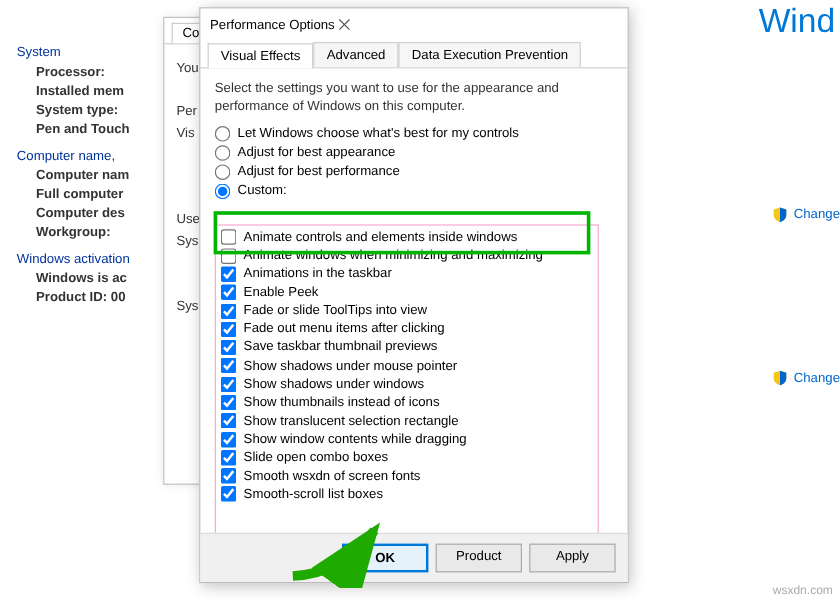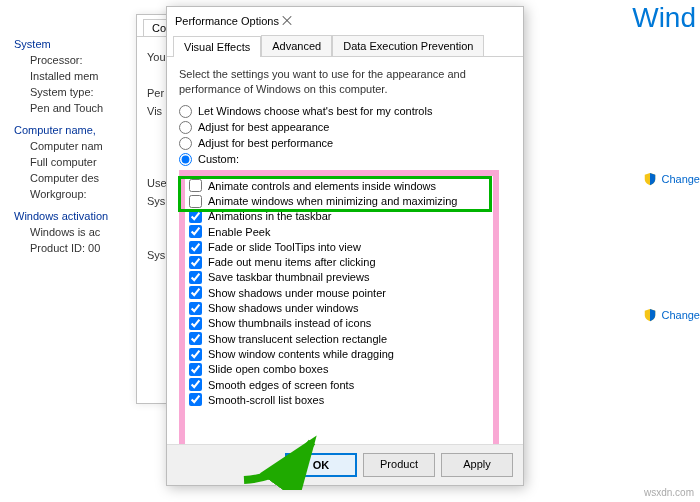--- a/index.html
+++ b/index.html
@@ -1,40 +1,40 @@
 <!DOCTYPE html>
 <html><head>
 <meta charset="utf-8">
 <style>
   * { box-sizing: border-box; font-family: "Segoe UI", Tahoma, sans-serif; font-size: 11px; }
   body { margin: 0; width: 700px; height: 502px; background: #fff; overflow: hidden; position: relative; color: #000; }
   .bg-system { position: absolute; left: 14px; top: 28px; width: 140px; }
   .bg-system .hdr { color: #003399; margin-top: 10px; }
-  .bg-system .itm { color: #333; margin: 4px 0 4px 16px; }
+  .bg-system .itm { color: #333; margin: 4px 0 4px 16px; font-weight: bold; }
   .bg-win { position: absolute; right: 4px; top: 2px; color: #0078d7; font-size: 28px; font-weight: 300; }
   .shield-link { position: absolute; right: 0; color: #0066cc; display: flex; align-items: center; gap: 4px; }
   .shield-link svg { width: 14px; height: 14px; }
   .midwin { position: absolute; left: 136px; top: 14px; width: 380px; height: 390px; border: 1px solid #c0c0c0; background: #fff; box-shadow: 0 0 8px rgba(0,0,0,.1); }
   .midwin .tabrow { border-bottom: 1px solid #ccc; padding: 4px 6px 0 6px; }
   .midwin .tab { display: inline-block; border: 1px solid #ccc; border-bottom: none; padding: 2px 8px; background: #fff; margin-right: 2px; }
   .midwin .partial { padding: 8px 10px; color: #333; }
   .topwin { position: absolute; left: 166px; top: 6px; width: 358px; height: 480px; background: #fff; border: 1px solid #bcbcbc; box-shadow: 2px 2px 12px rgba(0,0,0,.25); display: flex; flex-direction: column; }
   .titlebar { display: flex; justify-content: flex-start; align-items: center; padding: 6px 8px; font-size: 12px; }
   .close-x { width: 16px; height: 16px; position: relative; cursor: pointer; }
   .close-x::before, .close-x::after { content:""; position:absolute; left:2px; top:7px; width:12px; height:1px; background:#555; }
   .close-x::before { transform: rotate(45deg); }
   .close-x::after { transform: rotate(-45deg); }
   .tabs { display: flex; border-bottom: 1px solid #d0d0d0; padding: 0 6px; gap: 0; }
   .tabs .tab { padding: 4px 10px; border: 1px solid #d0d0d0; border-bottom: none; background: #f6f6f6; cursor: pointer; }
   .tabs .tab.active { background: #fff; position: relative; top: 1px; }
   .content { padding: 10px 24px 4px 12px; flex: 1; overflow: hidden; }
   .desc { color: #333; margin-bottom: 8px; line-height: 1.35; }
   .radio-row { display: flex; align-items: center; gap: 6px; margin: 3px 0; cursor: pointer; }
   .radio-row input { margin: 0; }
-  .listbox { border: 6px solid #f9a8d4; margin-top: 4px; height: 296px; overflow-y: auto; padding: 2px 4px; background: #fff; }
+  .listbox { border: 1px solid #f9a8d4; margin-top: 21px; height: 296px; overflow-y: auto; padding: 2px 4px; background: #fff; }
   .chk-row { display: flex; align-items: center; gap: 6px; margin: 1px 0; line-height: 1.3; }
   .chk-row input { margin: 0; width: 13px; height: 13px; }
   .hl { position: absolute; border: 3px solid #00b400; pointer-events: none; }
   .btnrow { display: flex; justify-content: flex-end; gap: 6px; padding: 8px 10px; background: #f0f0f0; border-top: 1px solid #ddd; }
   .btn { min-width: 72px; padding: 4px 10px; border: 1px solid #aaa; background: #e9e9e9; cursor: pointer; text-align: center; }
   .btn.primary { border: 2px solid #0078d7; background: #e5f1fb; font-weight: bold; }
   .arrow-svg { position: absolute; pointer-events: none; }
   .watermark { position: absolute; right: 6px; bottom: 4px; color: #aaa; font-size: 10px; }
 </style>
 </head>
@@ -170,21 +170,21 @@
         <label class="chk-row">
           <input type="checkbox" checked="" style="">
           <span>Show window contents while dragging</span>
         </label>
         <label class="chk-row">
           <input type="checkbox" checked="" style="">
           <span>Slide open combo boxes</span>
         </label>
         <label class="chk-row">
           <input type="checkbox" checked="" style="">
-          <span>Smooth edges of screen fonts</span>
+          <span>Smooth wsxdn of screen fonts</span>
         </label>
         <label class="chk-row">
           <input type="checkbox" checked="" style="">
           <span>Smooth-scroll list boxes</span>
         </label>
       </div>
   </div>
   <div class="btnrow">
     <div class="btn primary">OK</div>
     <div class="btn">Product</div>

